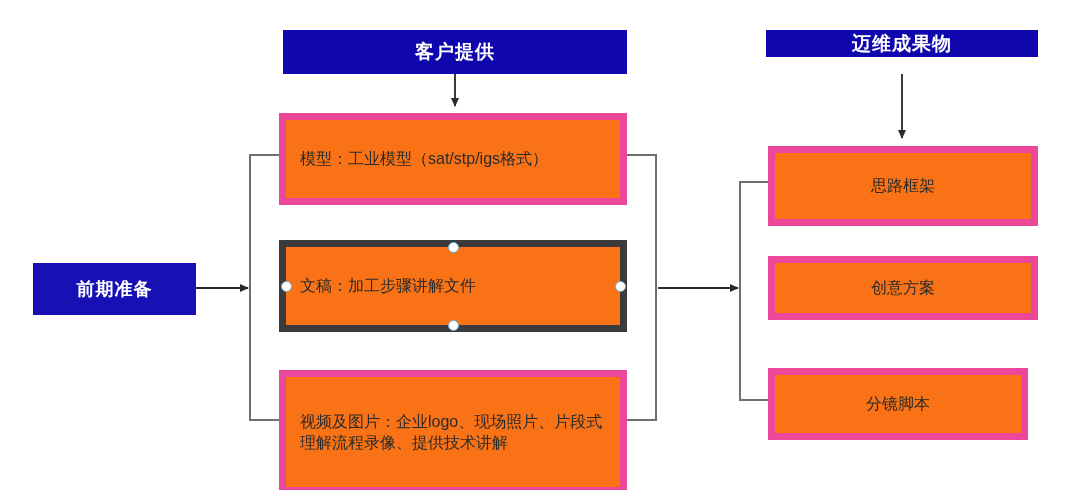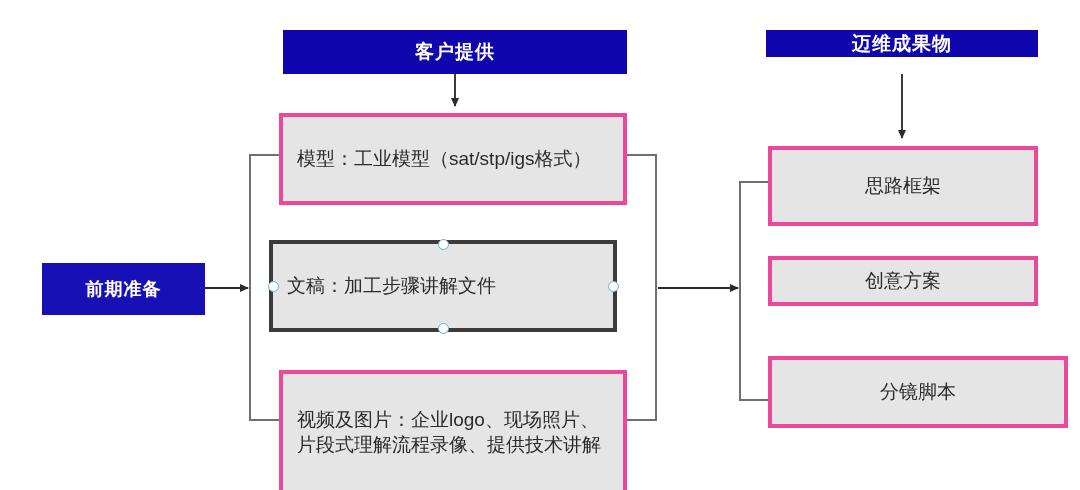--- a/index.html
+++ b/index.html
@@ -46,24 +46,24 @@
   }
   .node-start {
     background: #1710B4;
     border: none;
     color: #ffffff;
     font-weight: bold;
     font-size: 18px;
     letter-spacing: 1px;
   }
   .node-box {
-    background: #e5e5e5;
-    border: 4px solid #ec4899;
+    background: #f97316;
+    border: 7px solid #ec4899;
     color: #2b2b2b;
-    font-size: 19px;
+    font-size: 16px;
   }
   .node-box.left-text {
     justify-content: flex-start;
     text-align: left;
     padding: 6px 10px 6px 14px;
     line-height: 1.32;
   }
   .node-box.center-text {
     justify-content: center;
     text-align: center;
@@ -128,45 +128,45 @@
   </svg>
 
   <div class="node node-header" style="left:283px; top:30px; width:344px; height:44px;">
     <span>客户提供</span>
   </div>
 
   <div class="node node-header" style="left:766px; top:30px; width:272px; height:27px;">
     <span>迈维成果物</span>
   </div>
 
-  <div class="node node-start" style="left:42px; top:263px; width:163px; height:52px;">
+  <div class="node node-start" style="left:33px; top:263px; width:163px; height:52px;">
     <span>前期准备</span>
   </div>
 
   <div class="node node-box left-text" style="left:279px; top:113px; width:348px; height:92px;">
     <span class="nowrap-block">模型：工业模型（sat/stp/igs格式）</span>
   </div>
 
-  <div class="node node-box left-text selected" style="left:269px; top:240px; width:348px; height:92px;">
+  <div class="node node-box left-text selected" style="left:279px; top:240px; width:348px; height:92px;">
     <span class="nowrap-block">文稿：加工步骤讲解文件</span>
     <span class="handle" style="left:50%; top:0%;"></span>
     <span class="handle" style="left:50%; top:100%;"></span>
     <span class="handle" style="left:0%; top:50%;"></span>
     <span class="handle" style="left:100%; top:50%;"></span>
   </div>
 
   <div class="node node-box left-text" style="left:279px; top:370px; width:348px; height:124px;">
     <span class="nowrap-block">视频及图片：企业logo、现场照片、片段式理解流程录像、提供技术讲解</span>
   </div>
 
   <div class="node node-box center-text" style="left:768px; top:146px; width:270px; height:80px;">
     <span>思路框架</span>
   </div>
 
-  <div class="node node-box center-text" style="left:768px; top:256px; width:270px; height:50px;">
+  <div class="node node-box center-text" style="left:768px; top:256px; width:270px; height:64px;">
     <span>创意方案</span>
   </div>
 
-  <div class="node node-box center-text" style="left:768px; top:356px; width:300px; height:72px;">
+  <div class="node node-box center-text" style="left:768px; top:368px; width:260px; height:72px;">
     <span>分镜脚本</span>
   </div>
 
 </div>
 
 </body></html>

